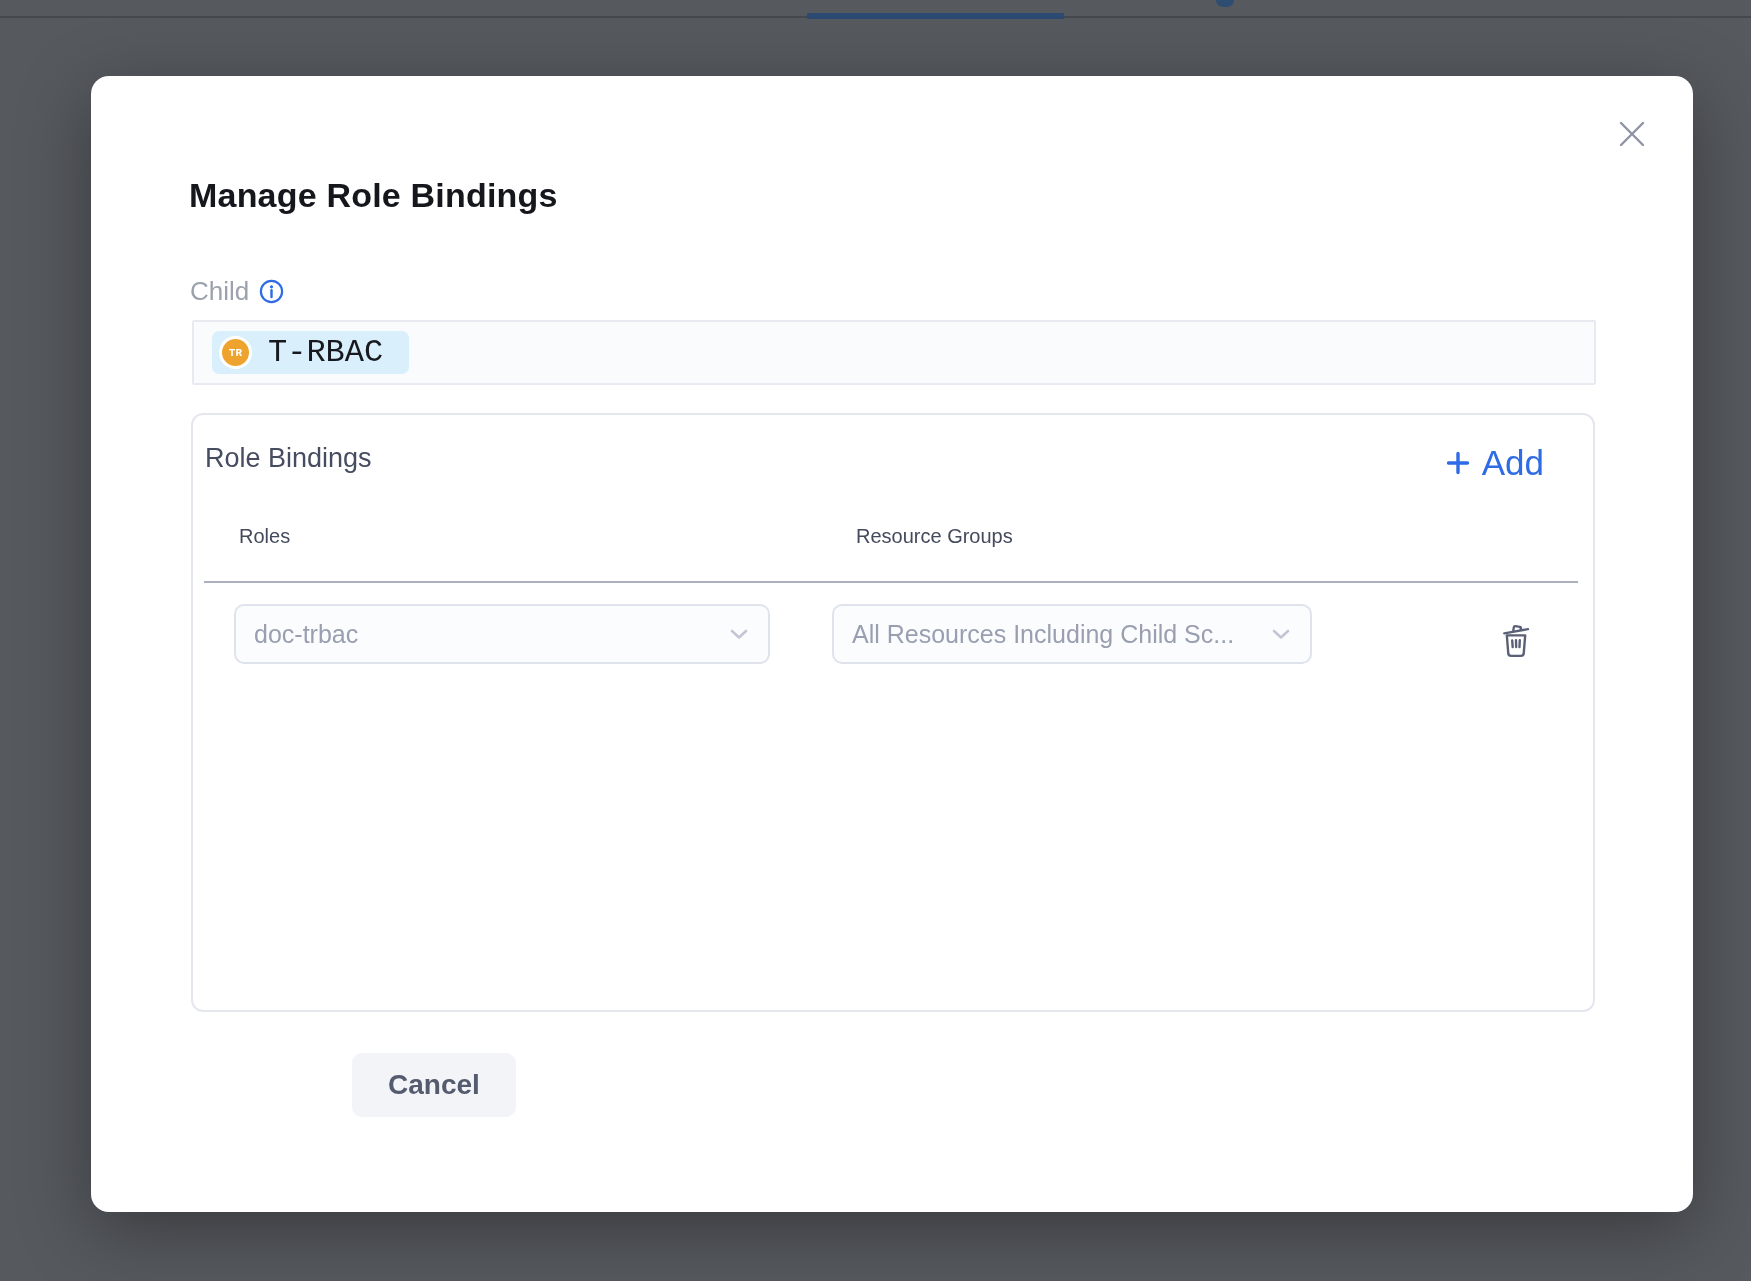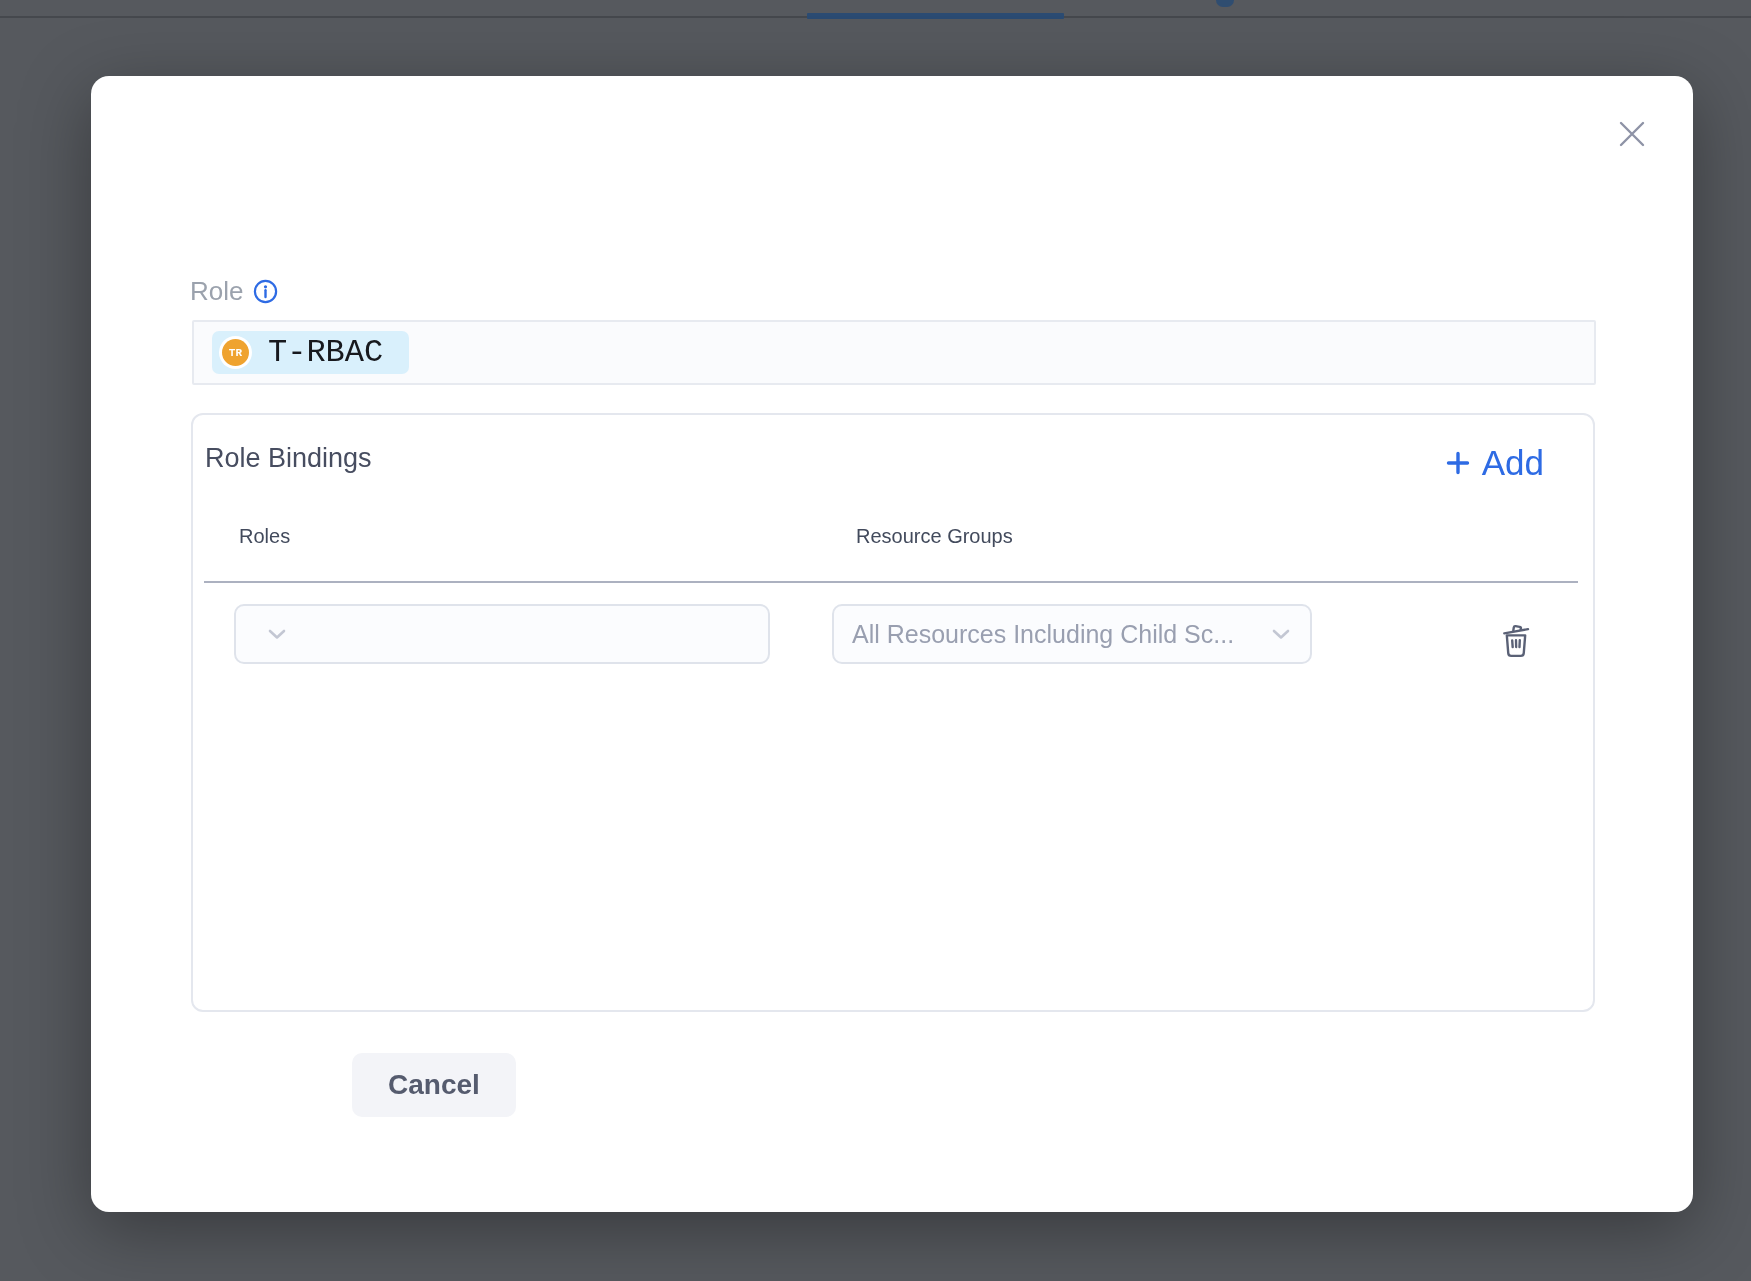--- a/index.html
+++ b/index.html
@@ -87,23 +87,24 @@
 <div class="abs modal">
 
   <button class="abs close-btn">
     <span style="display:flex;">
       <svg width="32" height="32" viewBox="0 0 32 32" fill="none">
         <path d="M5 5 L27 27 M27 5 L5 27" stroke="var(--close)" stroke-width="2.4" stroke-linecap="round"></path>
       </svg>
     </span>
   </button>
 
+  <div class="abs modal-title">Manage Role Bindings</div>
 
   <div class="abs user-label-row">
-    <span class="user-label">Role</span>
+    <span class="user-label">Child</span>
     <span class="info-icon">
       <svg width="25" height="25" viewBox="0 0 25 25" fill="none">
         <circle cx="12.5" cy="12.5" r="10.6" stroke="var(--accent)" stroke-width="2.2"></circle>
         <circle cx="12.5" cy="7.8" r="1.6" fill="var(--accent)"></circle>
         <path d="M12.5 11.2 V 18" stroke="var(--accent)" stroke-width="2.4" stroke-linecap="round"></path>
       </svg>
     </span>
   </div>
 
   <div class="abs user-field">
@@ -124,20 +125,21 @@
       </span>
       <span>Add</span>
     </button>
 
     <div class="col-header col-roles">Roles</div>
     <div class="col-header col-rg">Resource Groups</div>
 
     <div class="rb-divider"></div>
 
     <div class="select select-roles">
+      <span class="select-value">doc-trbac</span>
       <span class="chev" style="display:flex;">
         <svg width="22" height="14" viewBox="0 0 22 14" fill="none">
           <path d="M4 4 L11 10.5 L18 4" stroke="var(--chevron)" stroke-width="2.6" stroke-linecap="round" stroke-linejoin="round"></path>
         </svg>
       </span>
     </div>
 
     <div class="select select-rg">
       <span class="select-value">All Resources Including Child Sc...</span>
       <span class="chev" style="display:flex;">

